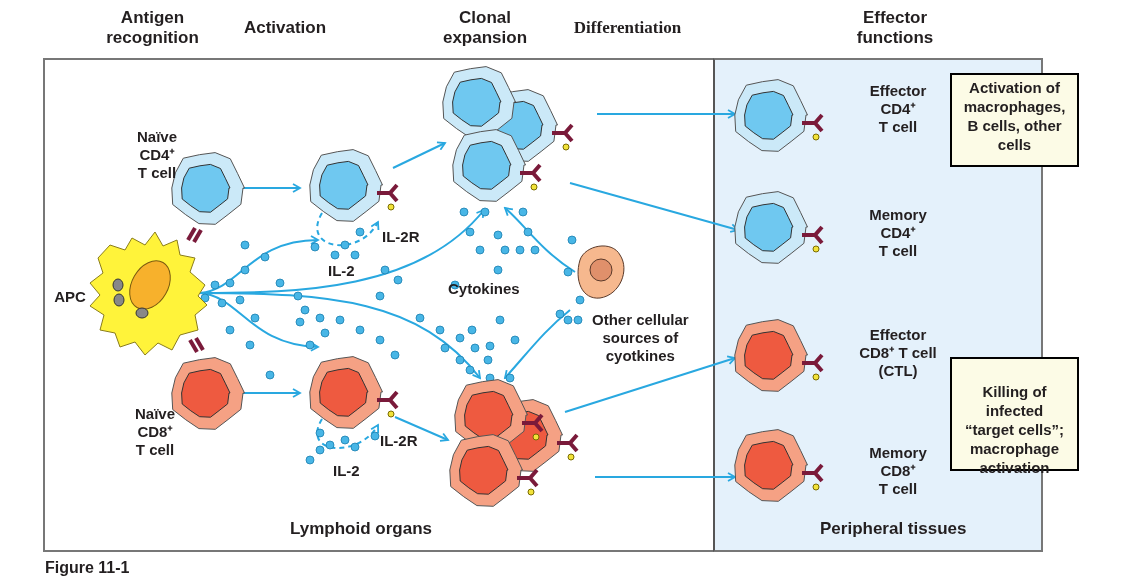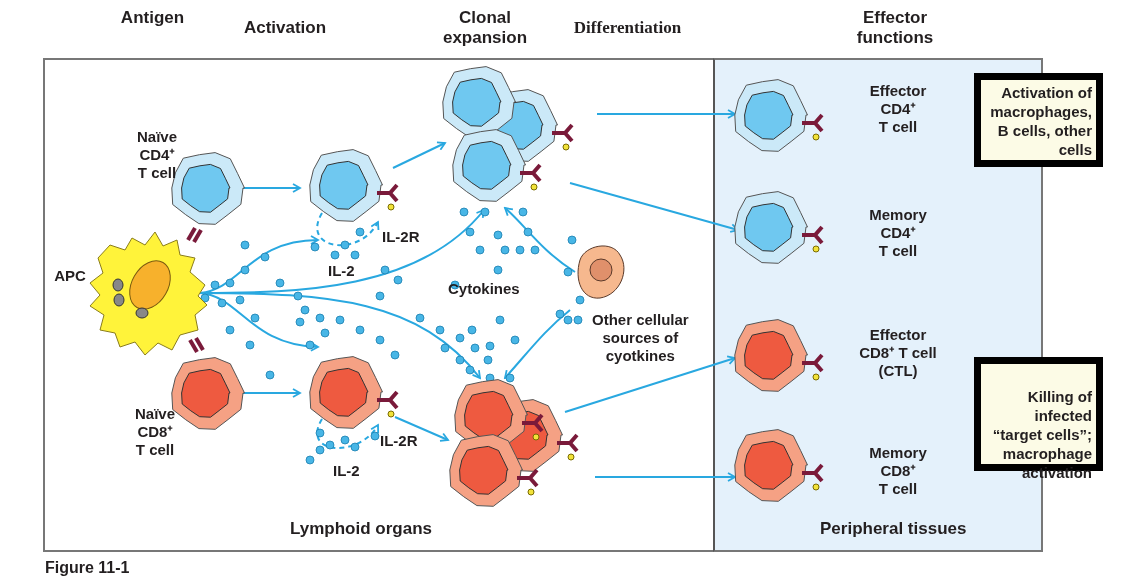--- a/index.html
+++ b/index.html
@@ -1,34 +1,35 @@
 <!DOCTYPE html>
 <html><head>
 <meta charset="utf-8">
 <style>
   html,body{margin:0;padding:0;background:#fff;}
   body{width:1146px;height:580px;position:relative;overflow:hidden;font-family:"Liberation Sans",sans-serif;color:#231f20;}
   .hdr{position:absolute;font-weight:bold;font-size:17px;line-height:20px;text-align:center;}
   .lbl{position:absolute;font-weight:bold;font-size:15px;line-height:18px;text-align:center;}
   .lbl-left{text-align:center;}
-  .box{position:absolute;background:#fcfbe6;border:7px solid #000000;font-weight:bold;font-size:15px;line-height:19px;text-align:right;box-sizing:border-box;padding:3px 4px;margin-left:24px;}
+  .box{position:absolute;background:#fcfbe6;border:2px solid #000000;font-weight:bold;font-size:15px;line-height:19px;text-align:center;box-sizing:border-box;padding:3px 4px;}
   #frame{position:absolute;left:43px;top:58px;width:1000px;height:494px;border:2px solid #777;box-sizing:border-box;}
   #periph{position:absolute;left:713px;top:58px;width:330px;height:494px;background:#e4f1fb;border:2px solid #777;border-left:2px solid #555;box-sizing:border-box;}
   svg#art{position:absolute;left:0;top:0;}
   .caption{position:absolute;left:45px;top:559px;font-weight:bold;font-size:16px;}
   .region{position:absolute;font-weight:bold;font-size:17px;}
 </style>
 </head>
 <body>
 
 <div id="frame"></div>
 <div id="periph"></div>
 
 <div class="hdr" style="left:80px;top:8px;width:145px;text-align:center;">
   <div>Antigen</div>
+  <div>recognition</div>
 </div>
 <div class="hdr" style="left:225px;top:18px;width:120px;">
   <div>Activation</div>
 </div>
 <div class="hdr" style="left:420px;top:8px;width:130px;">
   <div>Clonal</div>
   <div>expansion</div>
 </div>
 <div class="hdr" style="left:545px;top:18px;width:165px;font-family:Liberation Serif, serif;">
   <div>Differentiation</div>
@@ -240,21 +241,21 @@
     <path d="M580,260 C585,245 612,240 620,255 C630,270 620,295 600,298 C582,300 574,280 580,260 Z" fill="#f6b88e" stroke="#5b3a2a"></path>
     <circle cx="601" cy="270" r="11" fill="#e0906b" stroke="#5b3a2a"></circle>
   </g>
 </svg>
 
 <div class="lbl" style="left:127px;top:128px;width:60px;">
   <div>Naïve</div>
   <div>CD4⁺</div>
   <div>T cell</div>
 </div>
-<div class="lbl" style="left:50px;top:267px;width:40px;">APC</div>
+<div class="lbl" style="left:50px;top:288px;width:40px;">APC</div>
 <div class="lbl" style="left:125px;top:405px;width:60px;">
   <div>Naïve</div>
   <div>CD8⁺</div>
   <div>T cell</div>
 </div>
 
 <div class="lbl lbl-left" style="left:382px;top:228px;">IL-2R</div>
 <div class="lbl lbl-left" style="left:328px;top:262px;">IL-2</div>
 <div class="lbl lbl-left" style="left:380px;top:432px;">IL-2R</div>
 <div class="lbl lbl-left" style="left:333px;top:462px;">IL-2</div>

